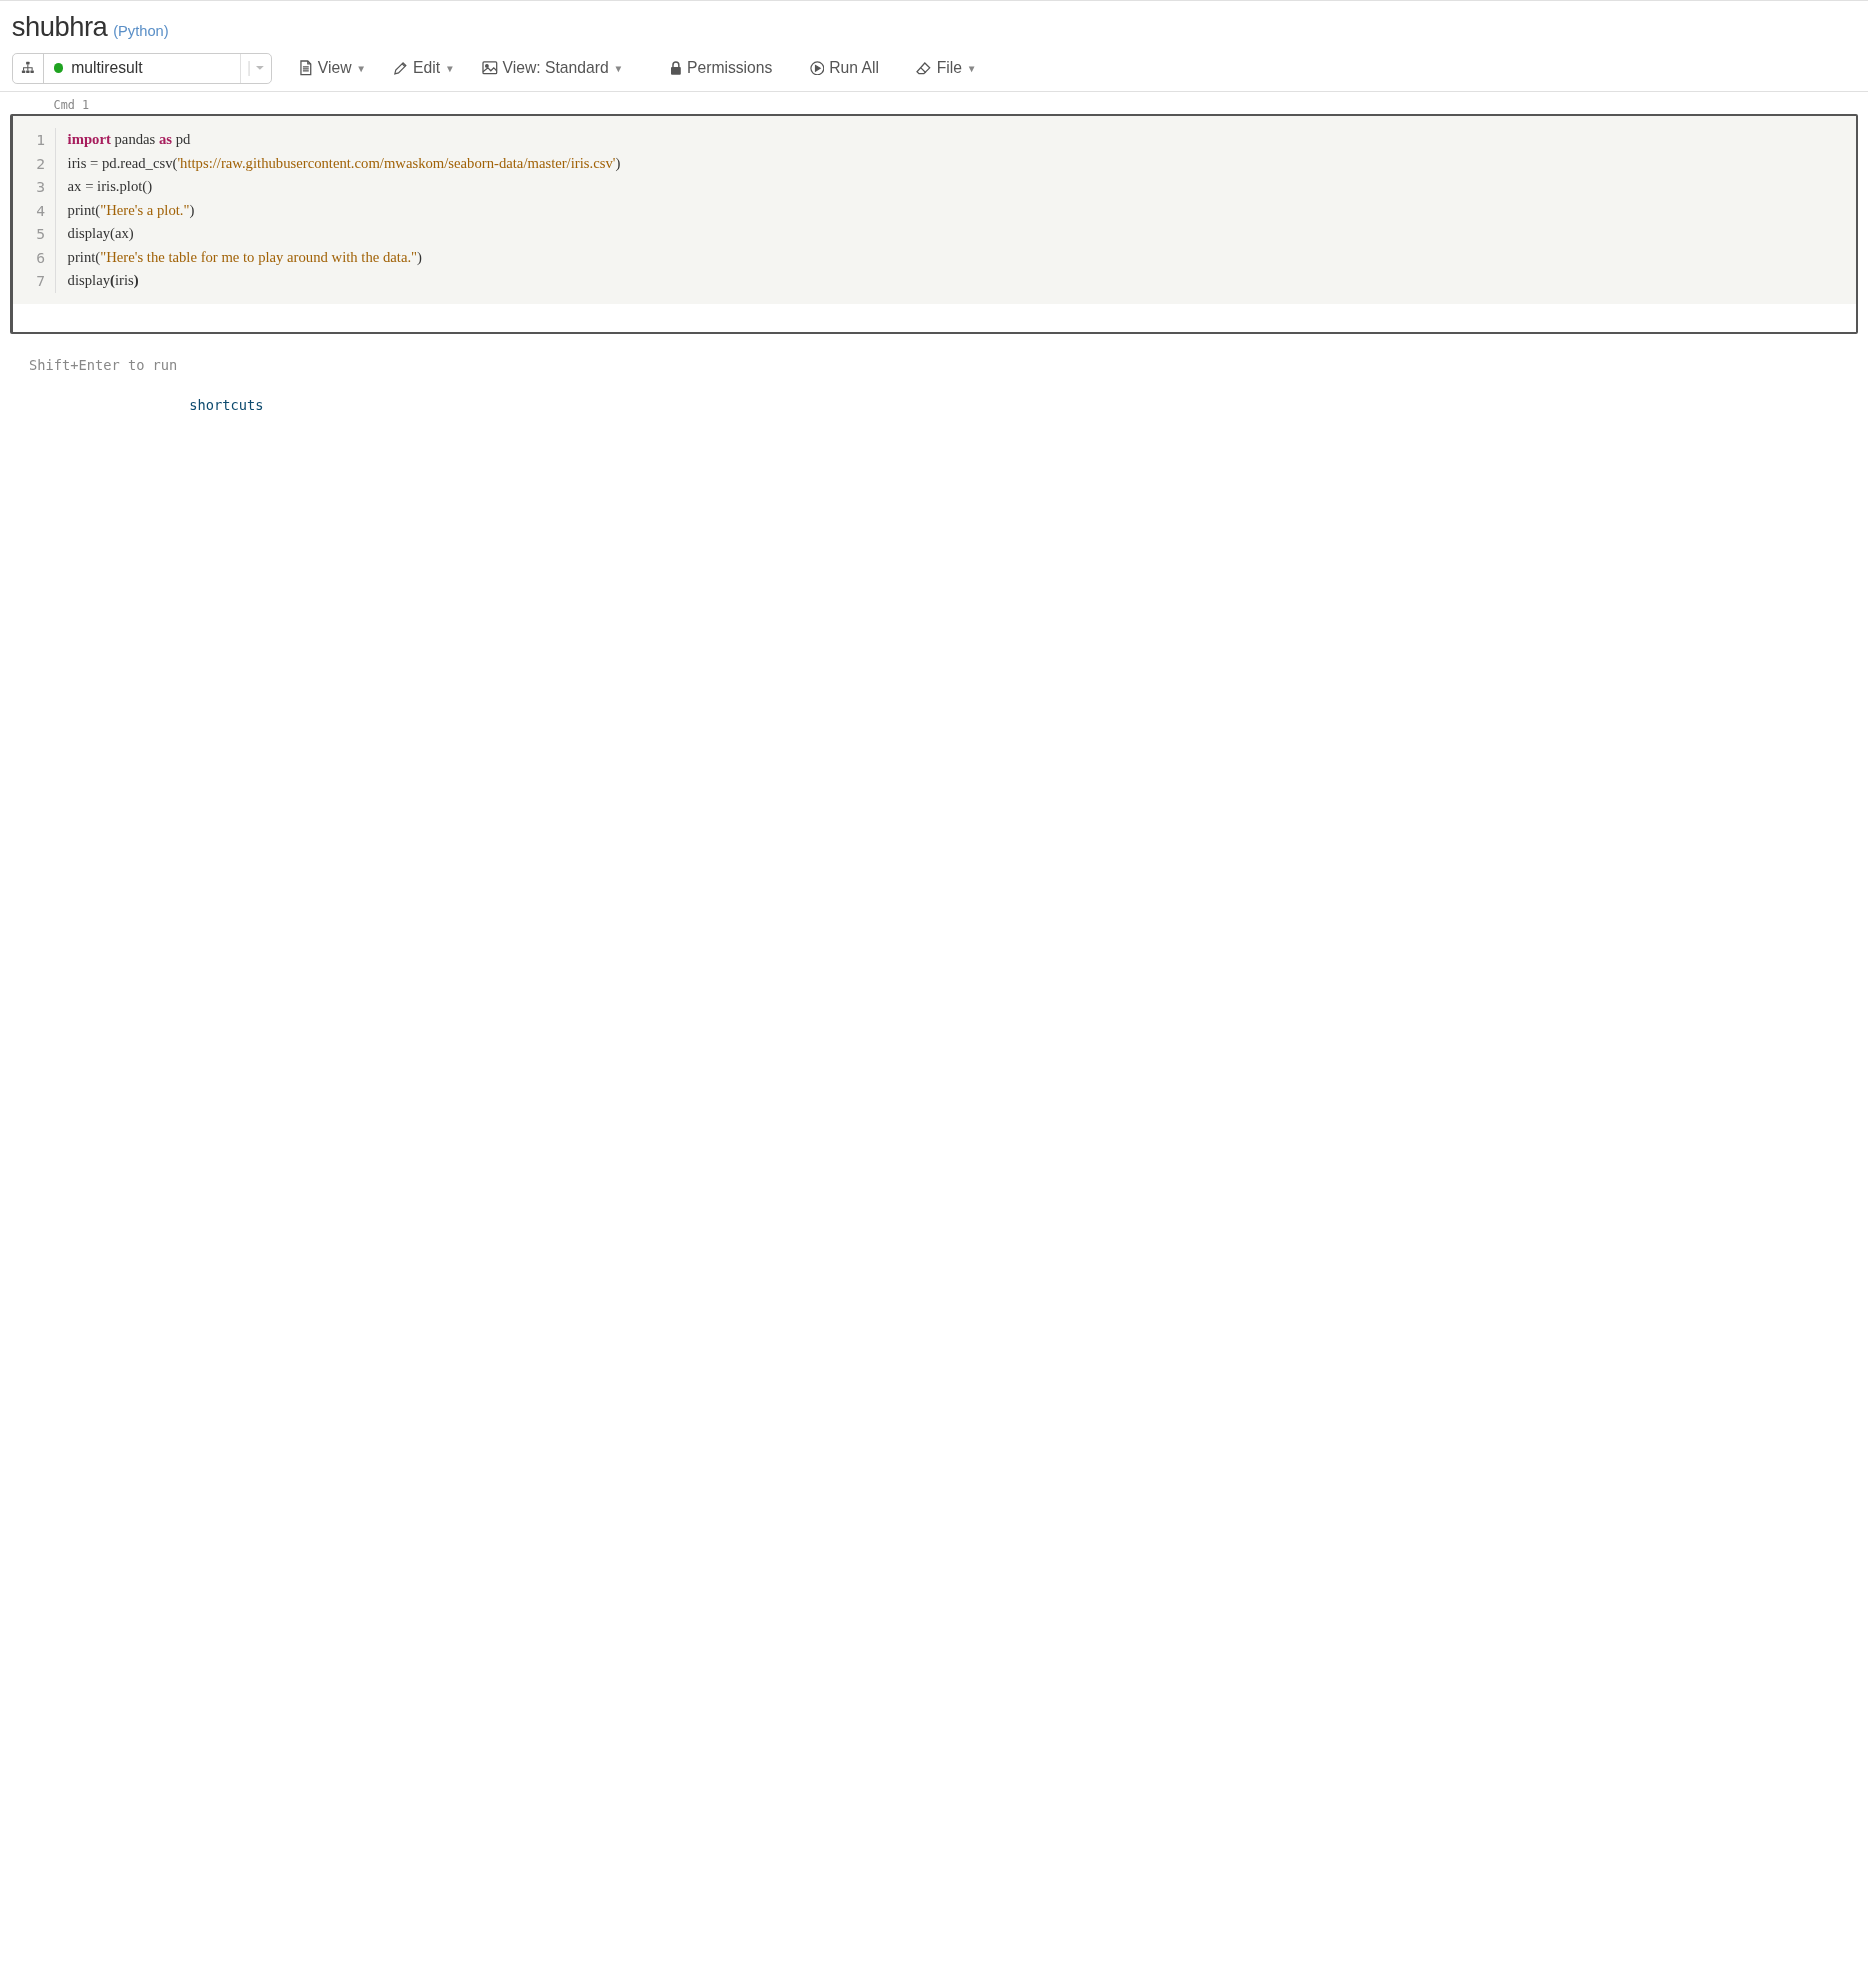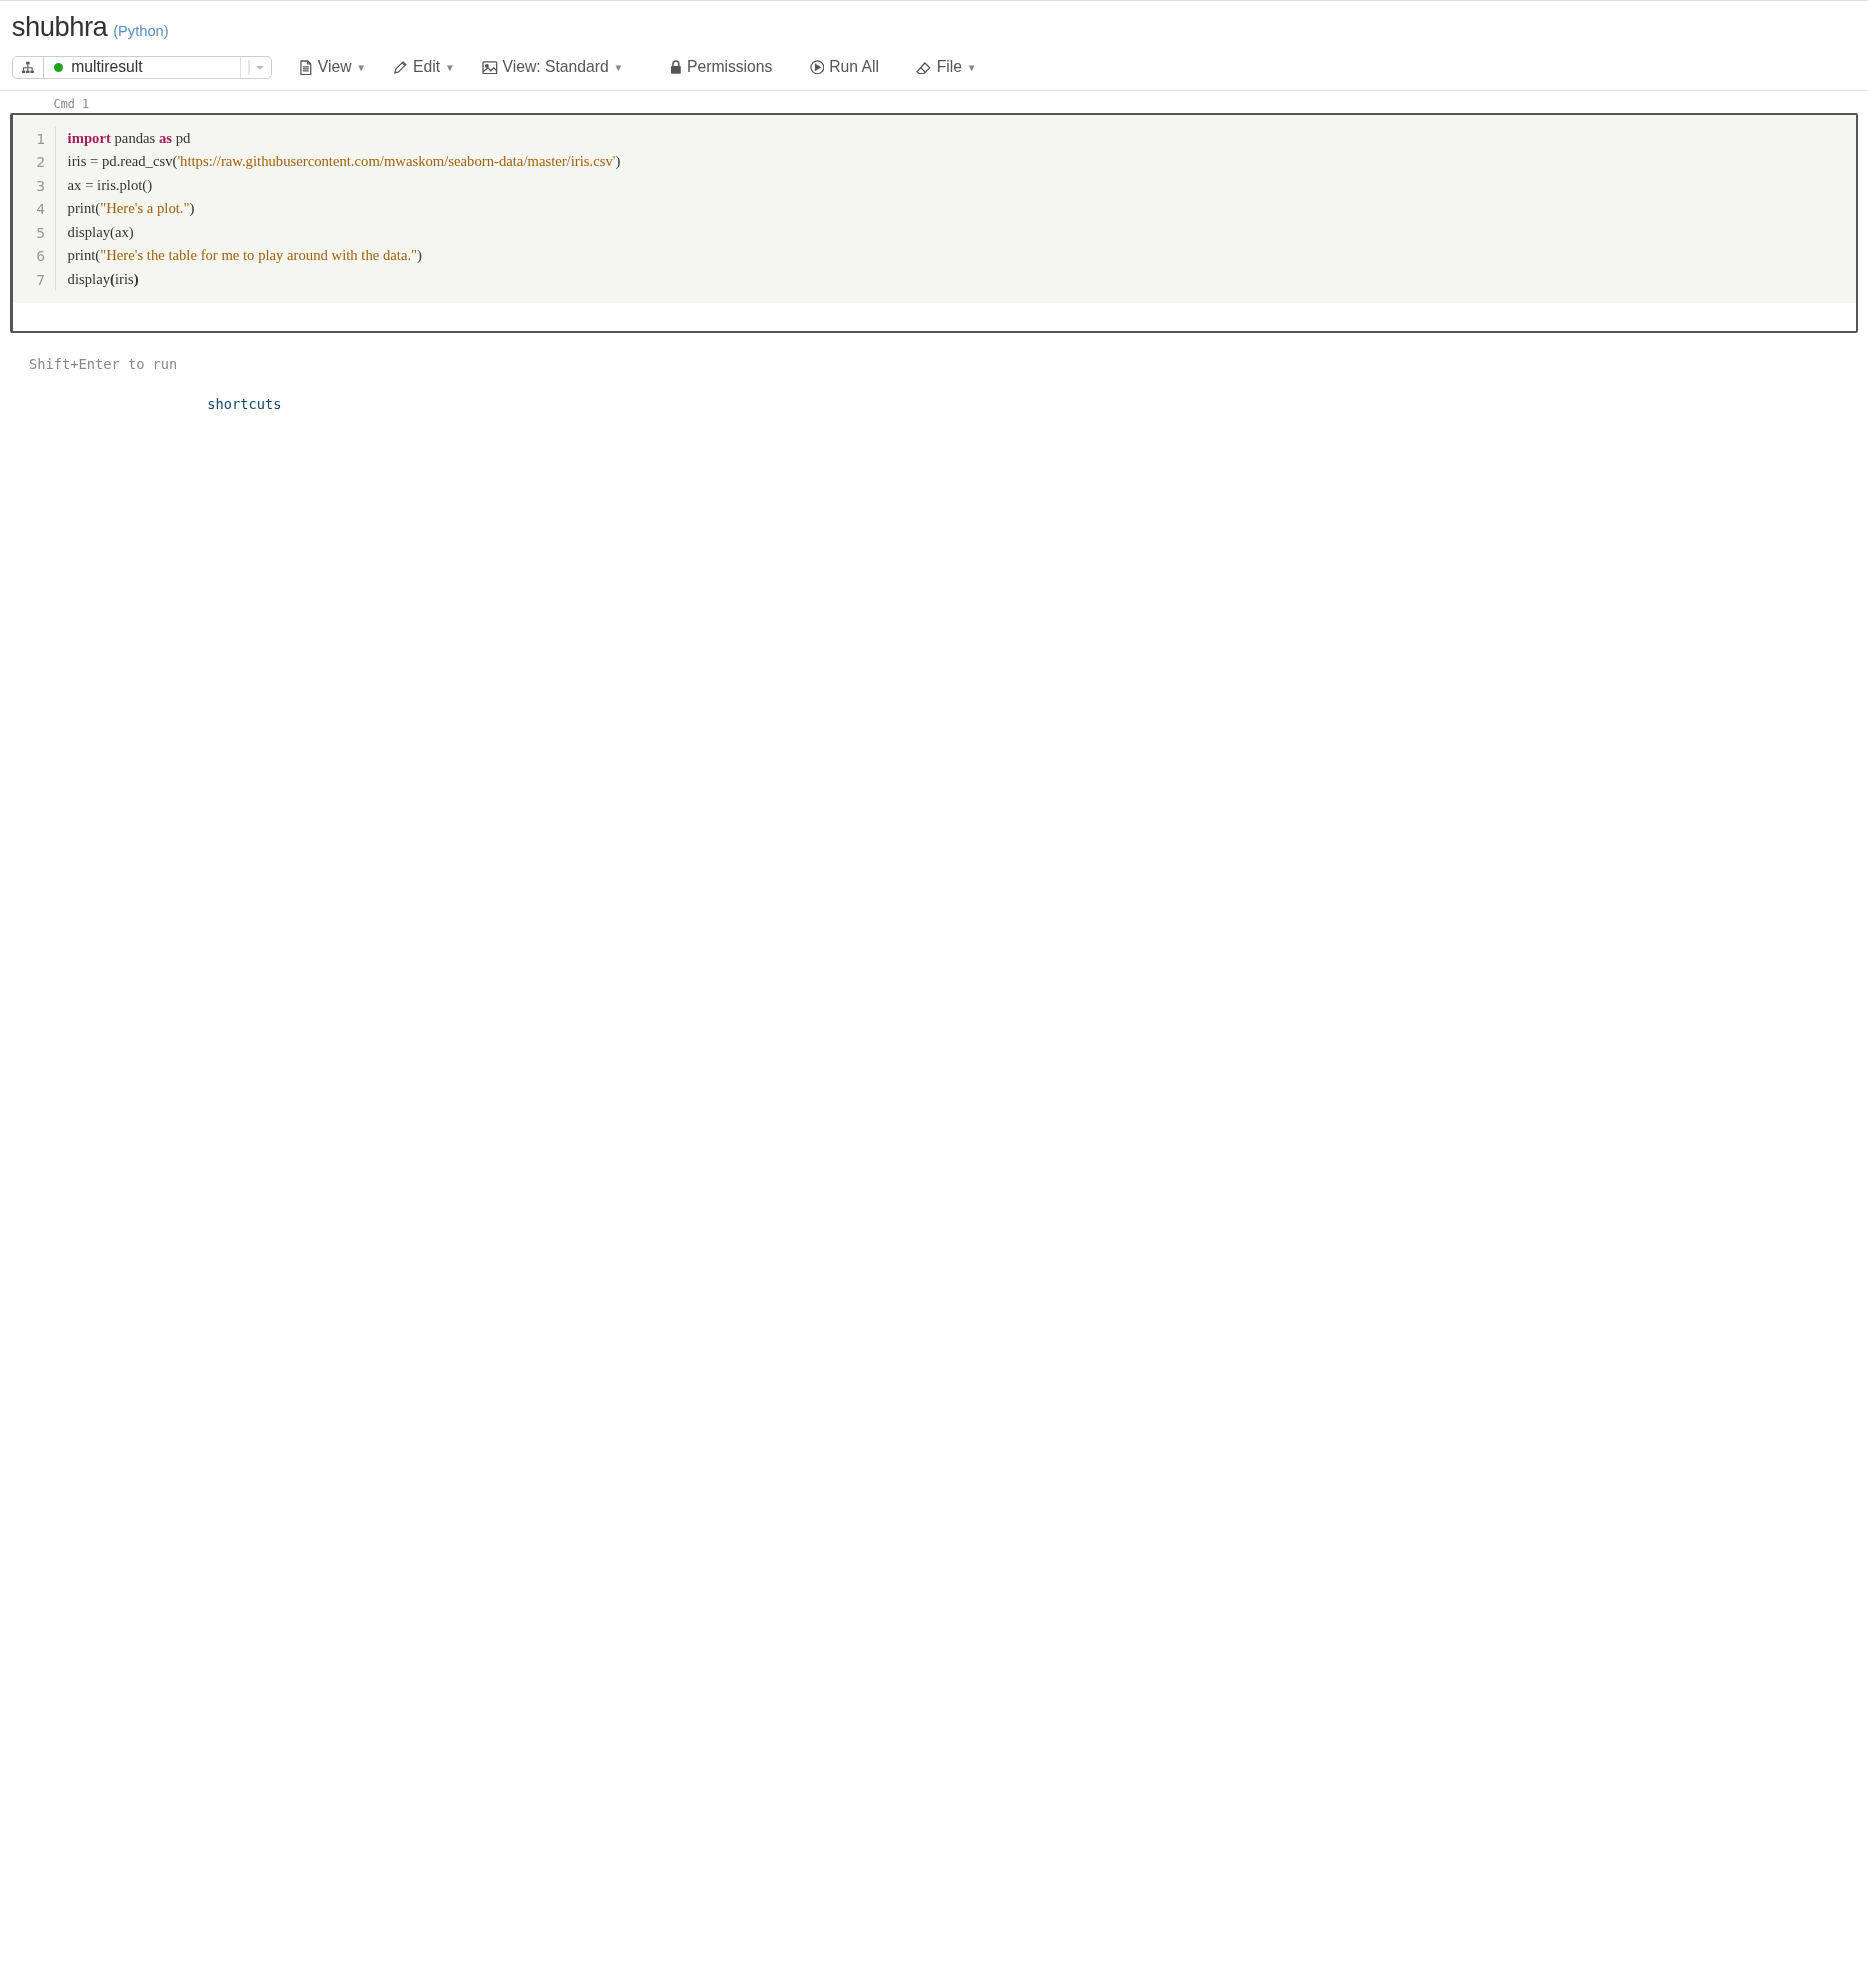--- a/index.html
+++ b/index.html
@@ -39,21 +39,21 @@
     .toolbar-row {
       display: flex;
       align-items: center;
       gap: 0;
     }
     .cluster-selector {
       display: flex;
       align-items: center;
       border: 1px solid #ccc;
       border-radius: 4.9px;
-      height: 23px;
+      height: 31px;
       background: #fff;
       margin-right: 13.7px;
     }
     .cluster-tree-btn {
       width: 31px;
       height: 100%;
       display: flex;
       align-items: center;
       justify-content: center;
       border-right: 1px solid #ccc;
@@ -154,21 +154,21 @@
     .cell-footer {
       height: 27.4px;
       background: #fff;
     }
     .hint-bar {
       padding: 13.7px 0 0 29px;
       font-family: "SF Mono", Monaco, Menlo, Consolas, monospace;
       font-size: 13.7px;
       color: #888;
       display: flex;
-      gap: 30px;
+      gap: 12px;
     }
     .shortcuts-link {
       color: #0c4a6e;
       cursor: pointer;
       margin-top: 40px;
     }
     svg {
       display: block;
     }
   </style>

